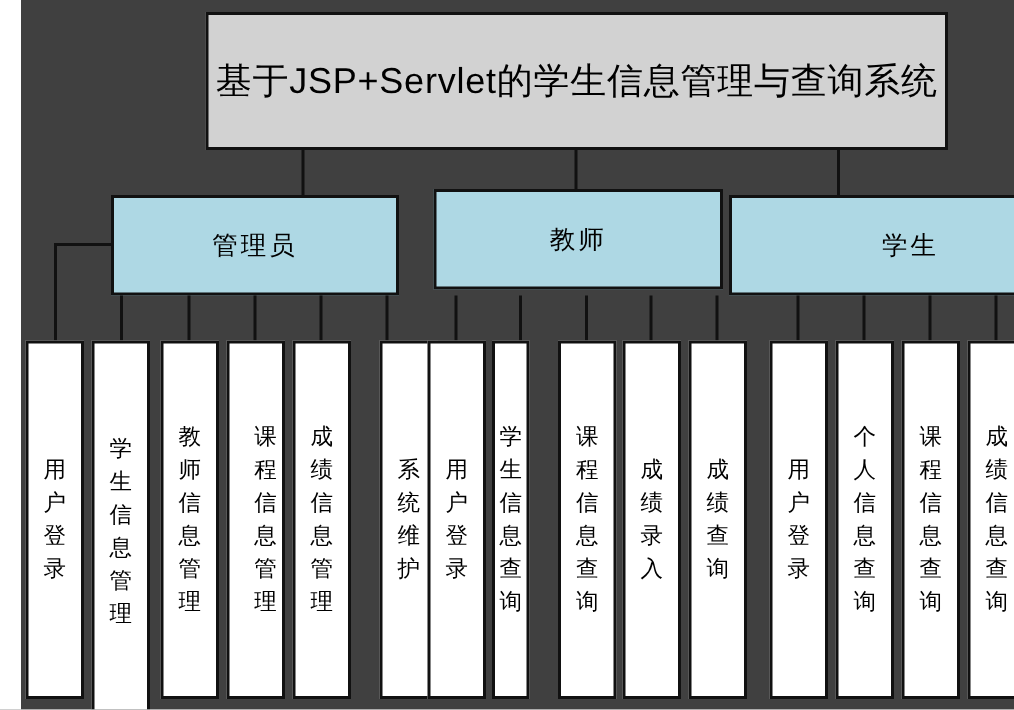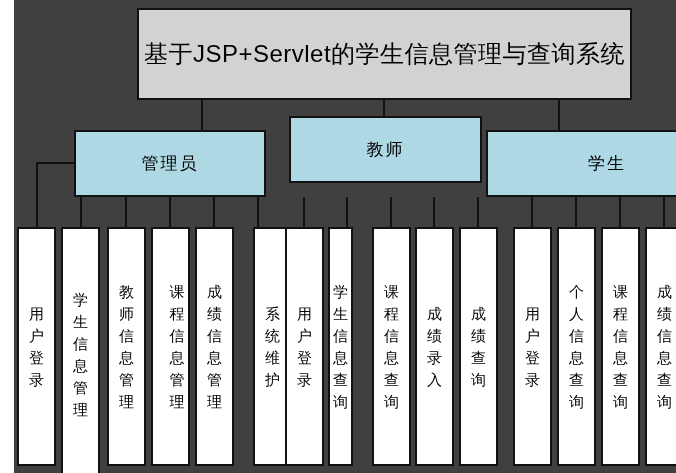--- a/index.html
+++ b/index.html
@@ -57,21 +57,21 @@
     <span>基于JSP+Servlet的学生信息管理与查询系统</span>
   </div>
 
   <div class="line" style="left:187px;top:100px;width:2px;height:30px;"></div>
   <div class="line" style="left:369px;top:100px;width:2px;height:30px;"></div>
   <div class="line" style="left:544px;top:100px;width:2px;height:30px;"></div>
 
   <div class="box group-box" style="left:60px;top:130px;width:192px;height:67px;">
     <span>管理员</span>
   </div>
-  <div class="box group-box" style="left:275px;top:116px;width:193px;height:67px;">
+  <div class="box group-box" style="left:275px;top:126px;width:193px;height:67px;">
     <span>教师</span>
   </div>
   <div class="box group-box" style="left:472px;top:130px;width:195px;height:67px;padding-left:47px;">
     <span>学生</span>
   </div>
 
   <div class="line" style="left:22px;top:162px;width:38px;height:2px;"></div>
   <div class="line" style="left:22px;top:162px;width:2px;height:65px;"></div>
 
   <div class="line" style="left:66px;top:197px;width:2px;height:30px;"></div>

